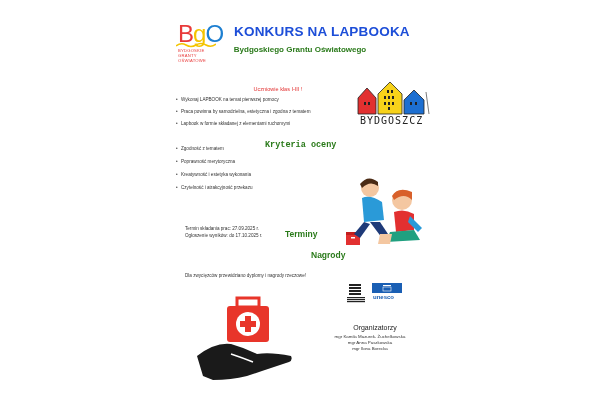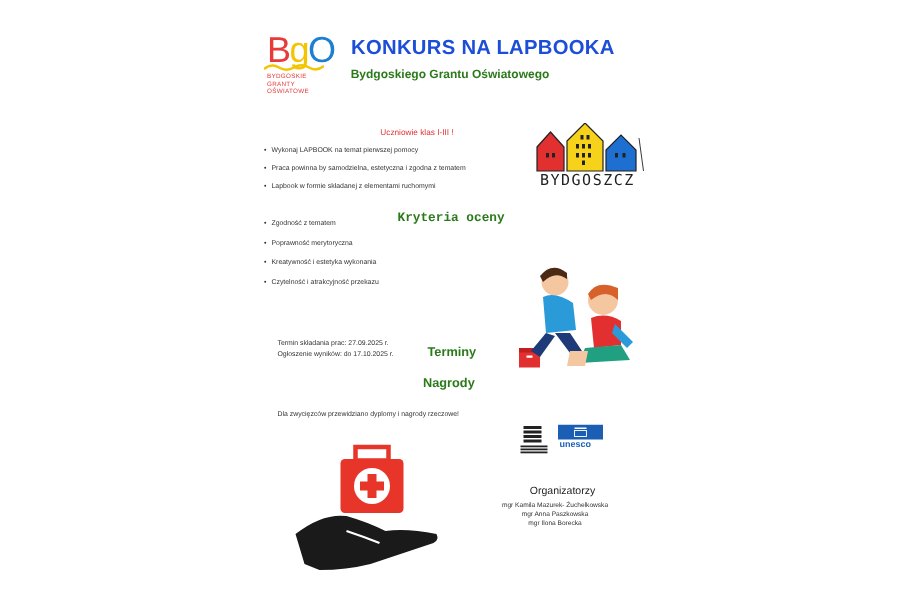--- a/index.html
+++ b/index.html
@@ -25,21 +25,21 @@
     .bullets li { list-style: none; position: relative; padding-left: 5px; }
     .bullets li::before { content: "\2022"; position: absolute; left: 0; top: 0; }
     .b1 { top: 97px; }
     .b1 li { height: 12px; }
     .b2 { top: 146px; }
     .b2 li { height: 13px; }
 
     .section-head { font-size: 8.5px; font-weight: bold; color: #2a7a1a; }
     .h-kryteria { left: 265px; top: 140px; font-family: Liberation Mono, monospace; }
     .h-terminy { left: 285px; top: 201px; margin-top: 28px; }
-    .h-nagrody { left: 270px; top: 250px; padding-left: 12px; }
+    .h-nagrody { left: 299px; top: 250px; padding-left: 12px; }
 
     .dates { left: 185px; top: 226px; font-size: 4.6px; line-height: 6.5px; color: #333; }
     .prize { left: 185px; top: 273px; font-size: 4.6px; color: #333; }
 
     .bydgoszcz { left: 354px; top: 82px; width: 80px; height: 50px; }
     .bydg-text { position: absolute; left: 6px; top: 33px; font-size: 10px; letter-spacing: 1px; color: #222; font-family: "DejaVu Sans Mono", monospace; }
 
     .kids { left: 340px; top: 172px; width: 95px; height: 85px; }
 
     .logos { left: 346px; top: 283px; width: 60px; height: 22px; }

